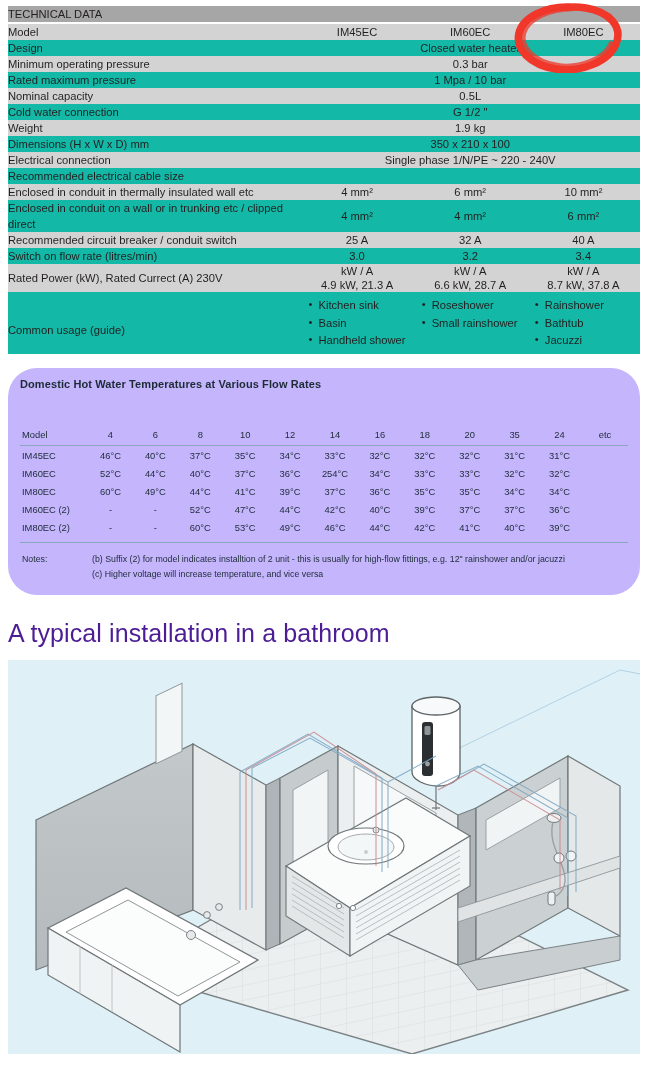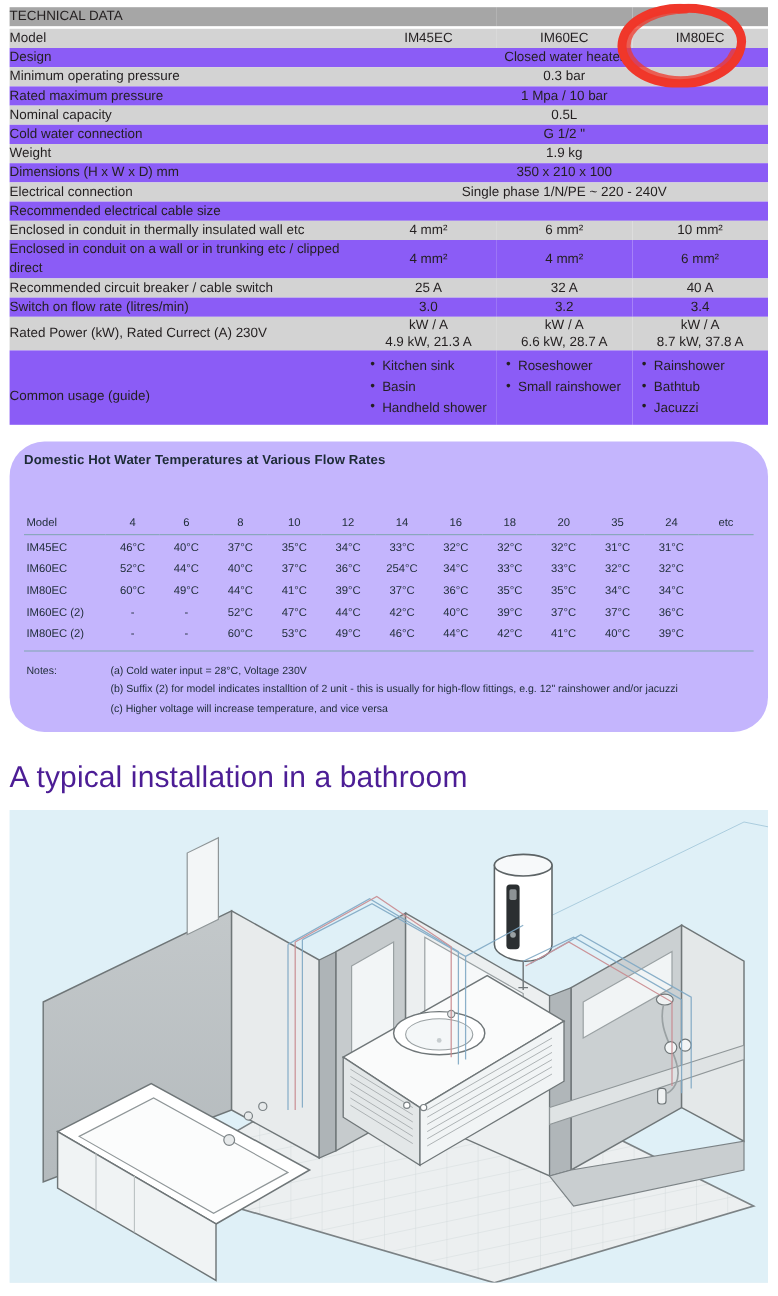--- a/index.html
+++ b/index.html
@@ -19,21 +19,21 @@
   .c-label { width: 292px; }
   .c-a, .c-b, .c-c { width: 113px; }
   .gap { width: 0px; }
 
   .cell { padding: 3px 6px; line-height: 1.25; }
   .cell.center { text-align: center; }
   .lbl { padding-left: 6px; margin-top: 21px; }
 
   .sh { background: #d3d3d3; }
   .sh-head { background: #a6a6a6; }
-  .wh { background: #8b5cf6; }
+  .wh { background: #14b8a6; }
 
   .trow td { height: 16px; }
   .hsep td { height: 2px; padding:0; background:#fff; }
   .blockpad { padding: 4px 4px; }
 
   
   .bl { list-style: none; font-size: 11.2px; line-height: 1.55; }
   .bl li { position: relative; padding-left: 10px; white-space: nowrap; }
   .bl li::before { content: "\2022"; position: absolute; left: 0; top: -1px; }
 
@@ -193,21 +193,21 @@
           <td class="wh cell lbl" style="line-height:1.45;">Enclosed in conduit on a wall or in trunking etc / clipped direct</td>
             <td></td>
           <td class="wh cell center">4 mm²</td>
             <td></td>
           <td class="wh cell center">4 mm²</td>
             <td></td>
           <td class="wh cell center">6 mm²</td>
         </tr>
 
         <tr class="trow">
-          <td class="sh cell lbl">Recommended circuit breaker / cable switch</td>
+          <td class="sh cell lbl">Recommended circuit breaker / conduit switch</td>
             <td></td>
           <td class="sh cell center">25 A</td>
             <td></td>
           <td class="sh cell center">32 A</td>
             <td></td>
           <td class="sh cell center">40 A</td>
         </tr>
 
         <tr class="trow">
           <td class="wh cell lbl">Switch on flow rate (litres/min)</td>
@@ -365,21 +365,20 @@
           <td>39°C</td>
           <td class="etc-c"></td>
         </tr>
       </tbody>
     </table>
 
     <div class="notes-rule"></div>
     <div class="notes">
       <div class="notes-label">Notes:</div>
       <div class="notes-body">
-        <div>(a) Cold water input = 28°C, Voltage 230V</div>
         <div>(b) Suffix (2) for model indicates installtion of 2 unit - this is usually for high-flow fittings, e.g. 12" rainshower and/or jacuzzi</div>
         <div>(c) Higher voltage will increase temperature, and vice versa</div>
       </div>
     </div>
   </div>
 
   <div class="heading">A typical installation in a bathroom</div>
 
   <div class="illus">
     <svg viewBox="0 0 632 394" preserveAspectRatio="none">

